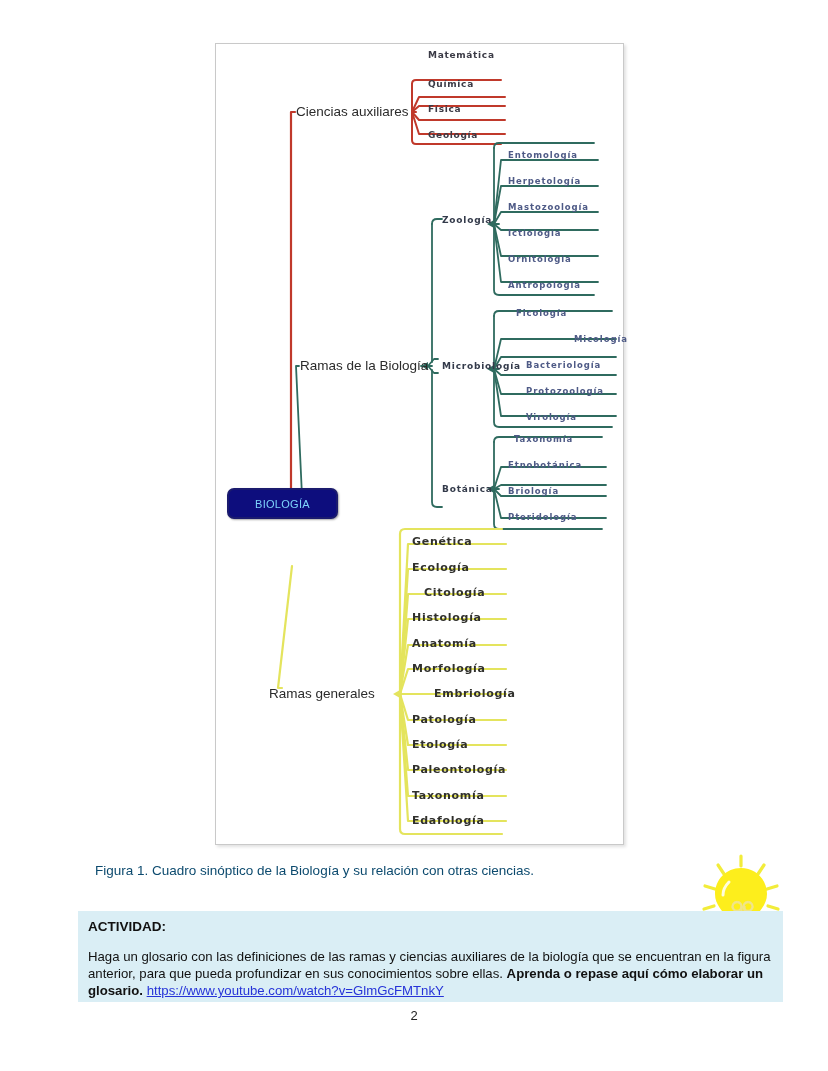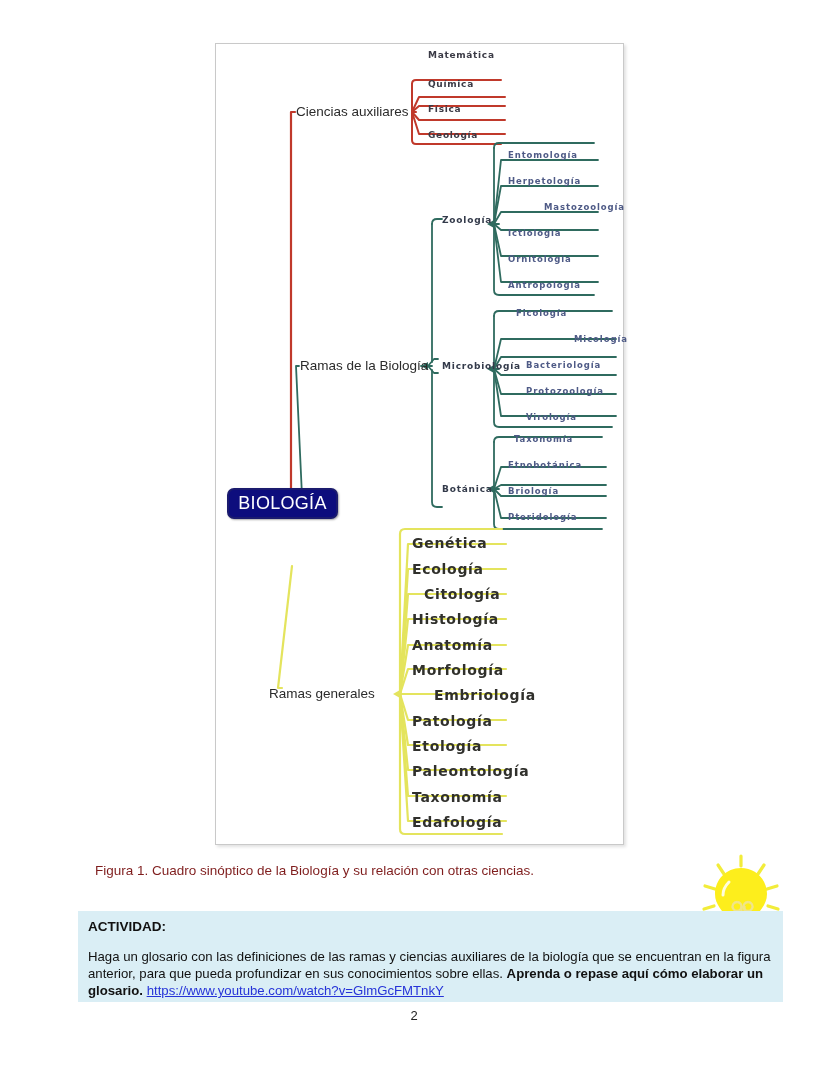--- a/index.html
+++ b/index.html
@@ -24,37 +24,37 @@
   
   .lv3{font-size:8.5px;color:#4e5a86;font-weight:700;letter-spacing:.9px;}
   
   .lv2{font-size:9px;color:#333a4a;font-weight:700;letter-spacing:.8px;}
   
   .lv1{font-size:13.5px;color:#2b2b2b;font-family:"Liberation Sans",sans-serif;
        letter-spacing:0;font-weight:400;}
   
   .aux{font-size:9px;color:#3b3b46;font-weight:700;letter-spacing:.7px;}
   
-  .gen{font-size:14px;color:#30302c;font-weight:700;letter-spacing:.7px;}
+  .gen{font-size:11px;color:#30302c;font-weight:700;letter-spacing:.7px;}
   
   #root-node{
     position:absolute;left:227px;top:488px;width:111px;height:31px;
     background:#0d0d7d;border:2px solid #1b1b6e;border-radius:7px;
     box-sizing:border-box;
     display:flex;align-items:center;justify-content:center;
     box-shadow:1px 1px 2px rgba(0,0,0,.35);
   }
   #root-node span{
-    font-family:"Liberation Sans",sans-serif;font-size:18px;color:#ffffff;
+    font-family:"Liberation Sans",sans-serif;font-size:11px;color:#7dd3fc;
     letter-spacing:.3px;
   }
   
   #caption{
     position:absolute;left:95px;top:862px;width:640px;
-    font-size:13.5px;line-height:18px;color:#7f1d1d;
+    font-size:13.5px;line-height:18px;color:#0c4a6e;
   }
   
   #bulb{position:absolute;left:693px;top:852px;width:96px;height:92px;}
   
   #activity-box{
     position:absolute;left:78px;top:911px;width:705px;height:91px;
     background:#daeef5;box-sizing:border-box;padding:8px 10px 0 10px;
   }
   #activity-title{font-size:13.5px;font-weight:700;color:#111;}
   #activity-body{margin-top:14px;font-size:13.2px;line-height:17px;color:#111;}
@@ -166,21 +166,21 @@
   <div class="mm-label aux" style="left:212px;top:6px;">Matemática</div>
   <div class="mm-label aux" style="left:212px;top:35px;">Química</div>
   <div class="mm-label aux" style="left:212px;top:60px;">Física</div>
   <div class="mm-label aux" style="left:212px;top:86px;">Geología</div>
 
   <div class="mm-label lv1" style="left:84px;top:314px;">Ramas de la Biología</div>
 
   <div class="mm-label lv2" style="left:226px;top:171px;">Zoología</div>
   <div class="mm-label lv3" style="left:292px;top:106px;">Entomología</div>
   <div class="mm-label lv3" style="left:292px;top:132px;">Herpetología</div>
-  <div class="mm-label lv3" style="left:292px;top:158px;margin-left:36px;">Mastozoología</div>
+  <div class="mm-label lv3" style="left:292px;top:158px;">Mastozoología</div>
   <div class="mm-label lv3" style="left:292px;top:184px;">Ictiología</div>
   <div class="mm-label lv3" style="left:292px;top:210px;">Ornitología</div>
   <div class="mm-label lv3" style="left:292px;top:236px;">Antropología</div>
 
   <div class="mm-label lv2" style="left:226px;top:317px;">Microbiología</div>
   <div class="mm-label lv3" style="left:300px;top:264px;">Ficología</div>
   <div class="mm-label lv3" style="left:310px;top:290px;margin-left:48px;">Micología</div>
   <div class="mm-label lv3" style="left:310px;top:316px;">Bacteriología</div>
   <div class="mm-label lv3" style="left:310px;top:342px;">Protozoología</div>
   <div class="mm-label lv3" style="left:310px;top:368px;text-align:right;">Virología</div>

